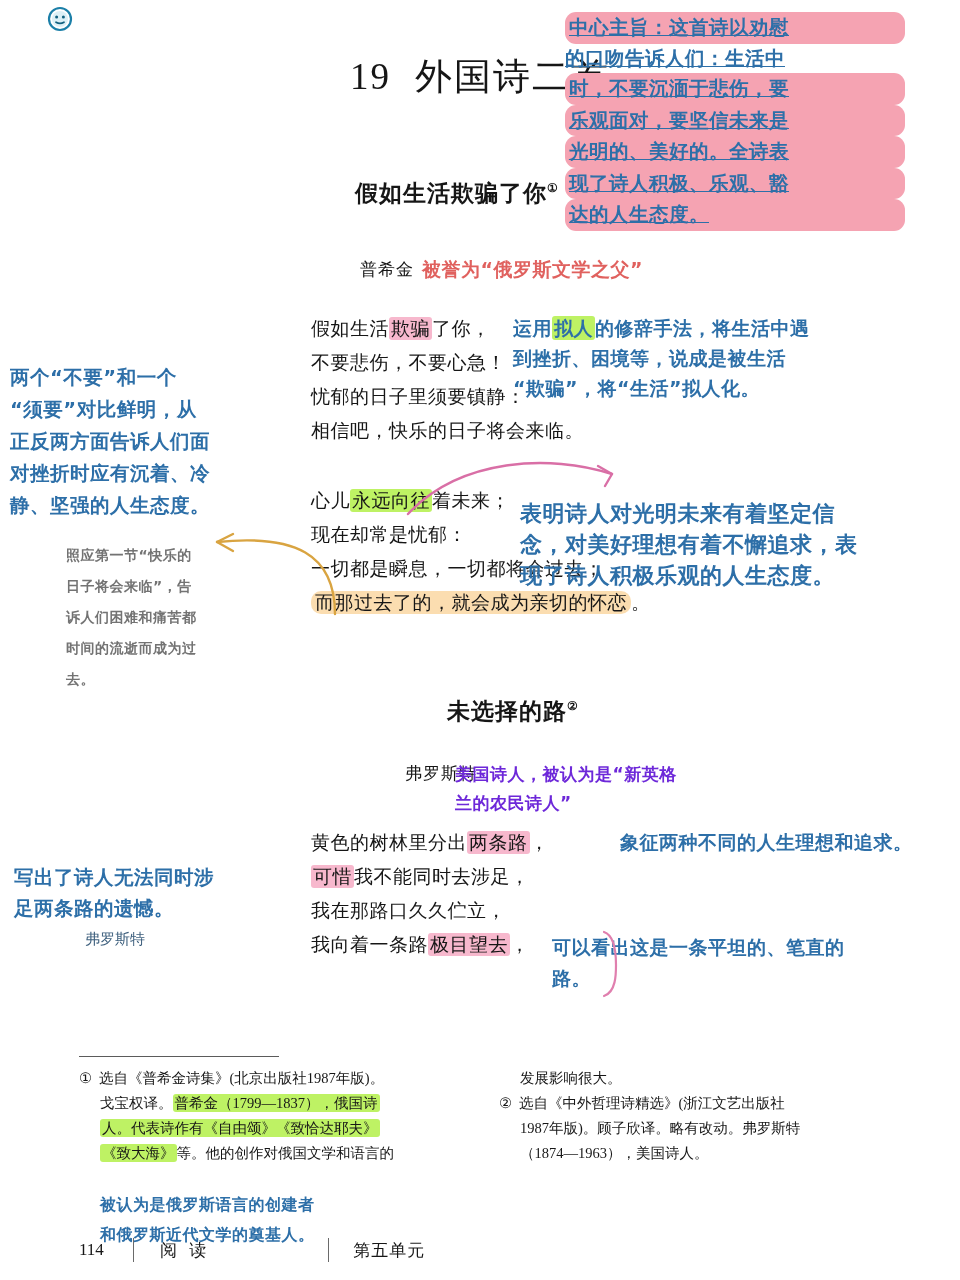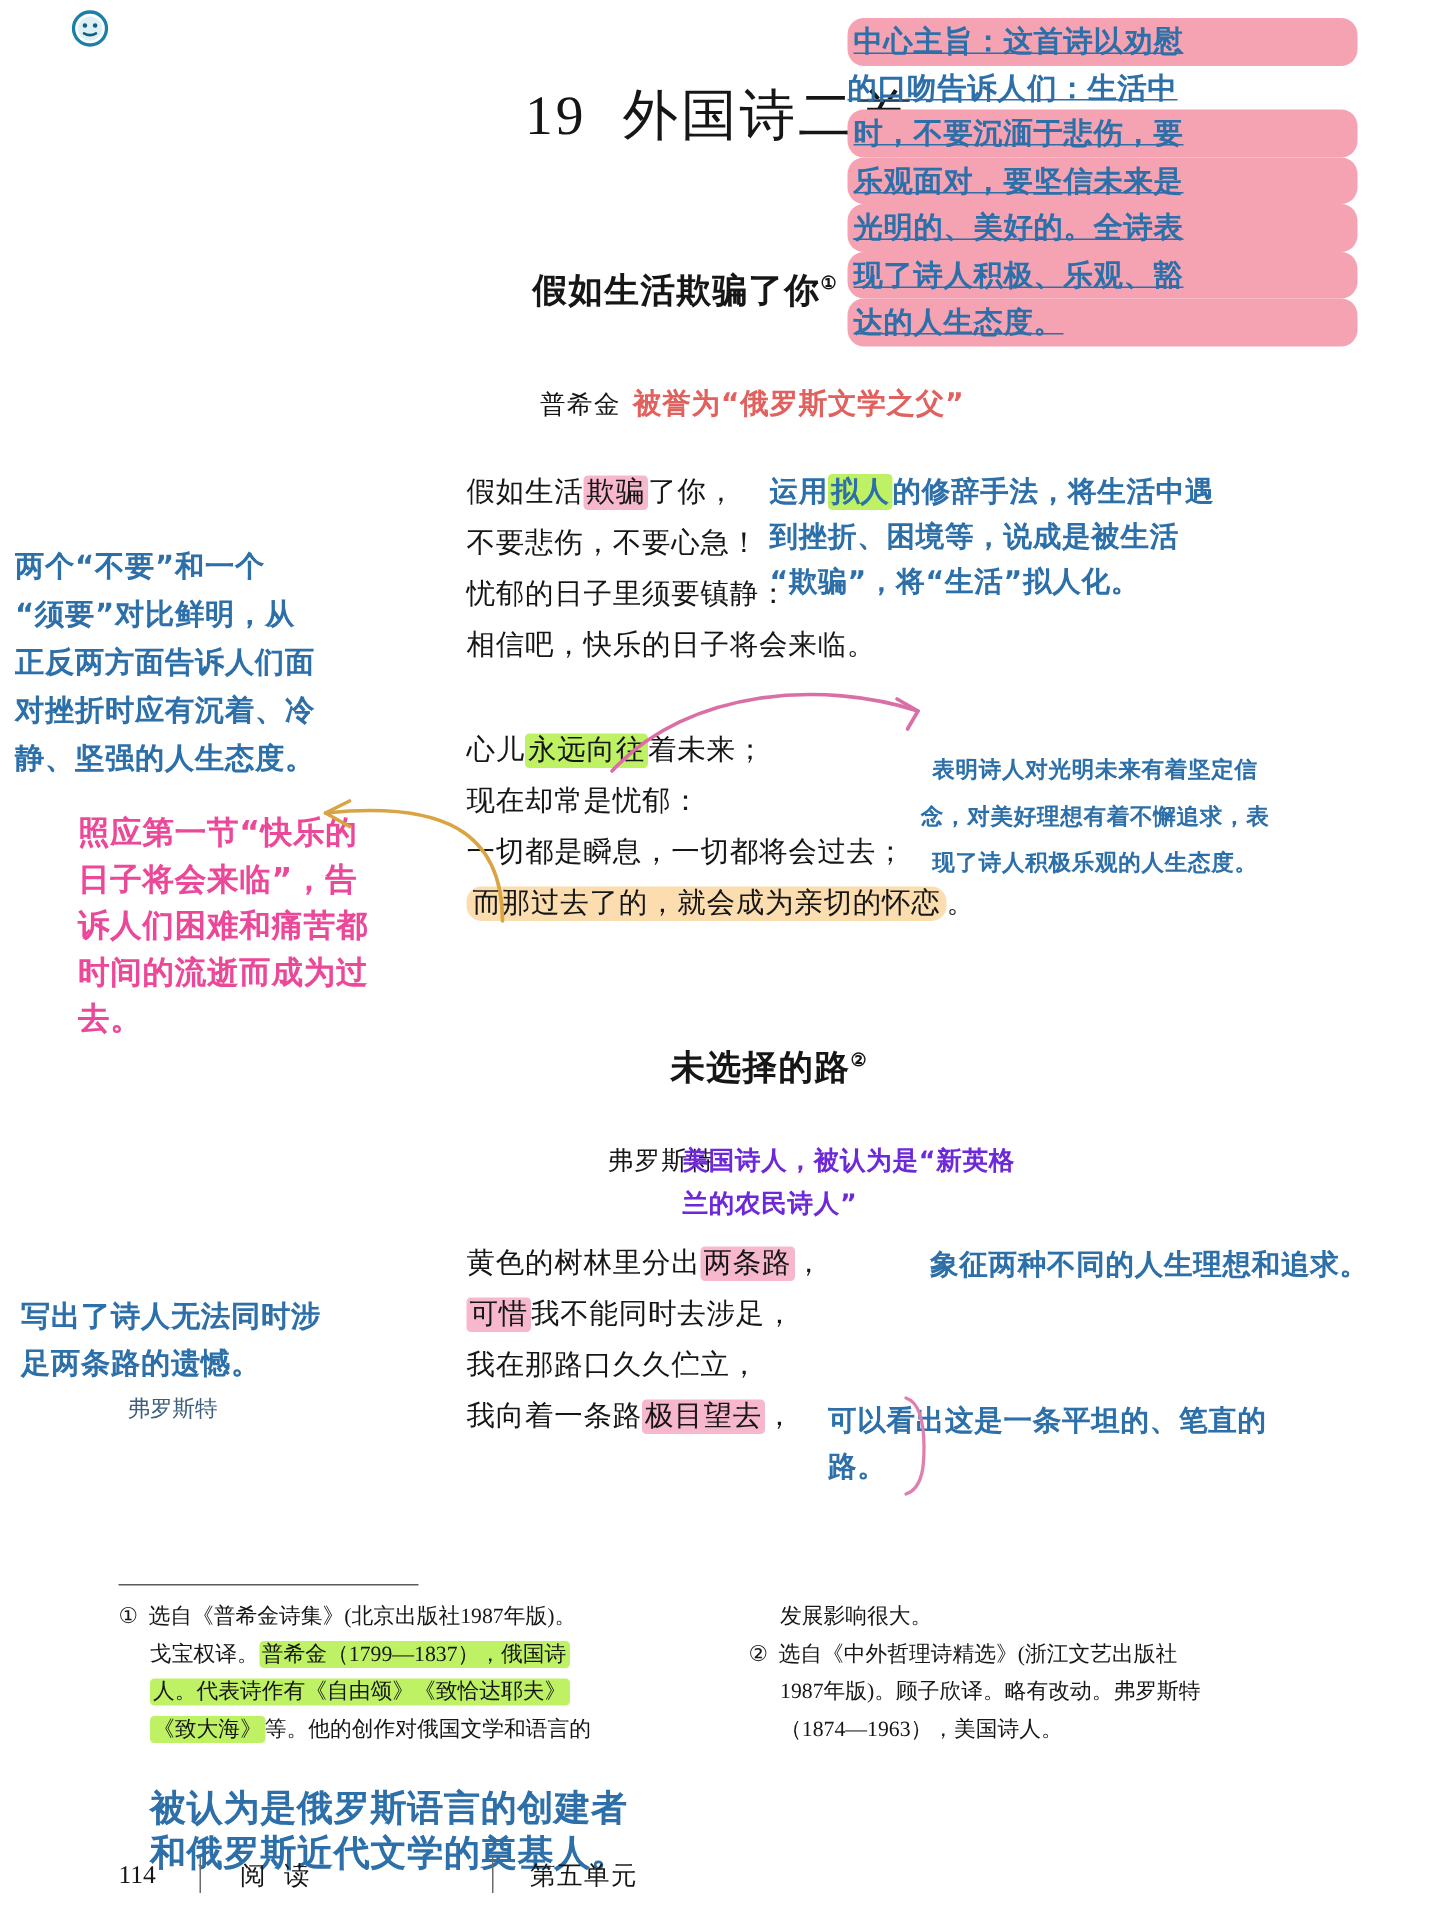--- a/index.html
+++ b/index.html
@@ -84,28 +84,28 @@
   }
   .note-right1 .line{display:block;}
 
   .note-left1{
     left:10px;top:362px;width:290px;
     font-size:19.5px;line-height:32px;color:#2d6fa8;
   }
   .note-left1 .line{display:block;}
 
   .note-left2{
-    left:52px;top:540px;width:265px;
-    font-size:21px;line-height:31px;color:#ec4899;
+    left:66px;top:540px;width:265px;
+    font-size:14px;line-height:31px;color:#737373;
   }
   .note-left2 .line{display:block;}
 
   .note-right2{
     left:520px;top:498px;width:420px;
-    font-size:15px;line-height:31px;color:#2d6fa8;text-align:center;
+    font-size:22px;line-height:31px;color:#2d6fa8;
   }
   .note-right2 .line{display:block;}
 
   .note-author2{
     left:455px;top:760px;width:360px;
     font-size:17px;line-height:29px;color:#6d28d9;
   }
   .note-author2 .line{display:block;}
 
   .note-right3{
@@ -119,21 +119,21 @@
   .note-left3{
     left:14px;top:862px;width:290px;font-size:19.5px;line-height:31px;color:#2d6fa8;
   }
   .note-left3 .line{display:block;}
   .note-left3-sig{
     position:absolute;left:85px;top:930px;
     font-size:15px;color:#3d5f7d;font-family:"Liberation Serif",serif;
   }
 
   .note-foot{
-    left:100px;top:1190px;width:400px;font-size:24px;line-height:30px;color:#2d6fa8;
+    left:100px;top:1190px;width:400px;font-size:16px;line-height:30px;color:#2d6fa8;
   }
   .note-foot .line{display:block;}
 
   
   .fn-rule{position:absolute;left:79px;top:1056px;width:200px;height:1px;background:#5b5b5b;}
   .footnotes{position:absolute;left:79px;top:1066px;width:810px;font-size:14.5px;line-height:25px;}
   .fn-col{position:absolute;width:400px;}
   .fn-col.left{left:0;top:0;}
   .fn-col.right{left:420px;top:0;}
   .fn-item{display:flex;gap:7px;}

